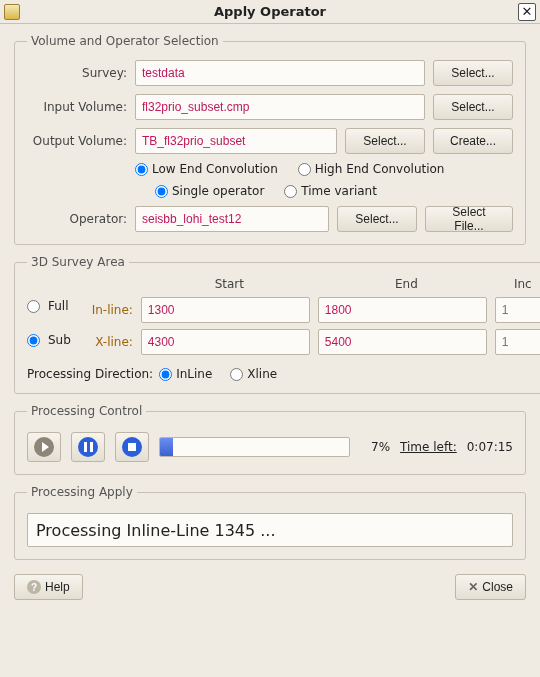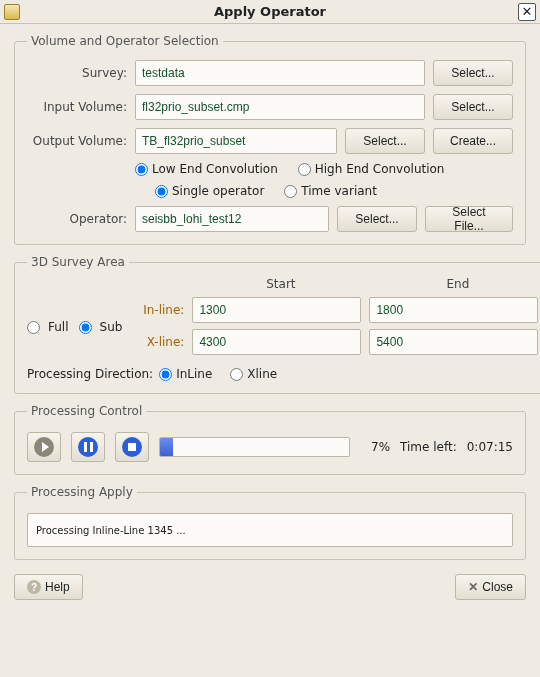--- a/index.html
+++ b/index.html
@@ -72,21 +72,21 @@
     color:#444;
   }
   .text {
     flex:1;
     height:26px;
     background:#fcfbf8;
     border:1px solid #bdb5a5;
     border-radius:2px;
     padding:0 6px;
     font-size:12px;
-    color:#14532d;
+    color:#be185d;
   }
   .text[readonly] { color:#7a7467; }
   .btn {
     height:26px;
     padding: 12px 12px;
     background: linear-gradient(#f7f4ed,#e4dfd3);
     border:1px solid #bdb5a5;
     border-radius:3px;
     font-size:12px;
     color:#222;
@@ -103,21 +103,21 @@
     gap:6px;
     margin-top:8px;
     margin-left:108px;
   }
   .radio-row.second { margin-left:128px; }
   .radio-row label { margin-right:14px; cursor:pointer; }
   input[type=radio] { margin:0 4px 0 0; vertical-align:middle; }
 
   
   .survey-body { display:flex; gap:14px; }
-  .survey-left { display:flex; flex-direction:row; gap:10px; padding-top:22px; }
+  .survey-left { display:flex; flex-direction:column; gap:20px; padding-top:22px; }
   .survey-left label { display:flex; align-items:center; gap:4px; cursor:pointer;}
   .survey-grid { flex:1; }
   .grid-head { display:flex; margin-left:56px; }
   .grid-head div { flex:1; text-align:center; color:#444; }
   .grid-head .inc { width:56px; flex:none; }
   .grid-row { display:flex; align-items:center; gap:8px; margin-top:6px; }
   .grid-row .glabel { width:48px; text-align:right; color:#a16207; }
   .grid-row .text { flex:1; }
   .grid-row .inc { width:56px; flex:none; }
   .procdir { display:flex; align-items:center; gap:6px; margin-top:12px; }
@@ -157,32 +157,32 @@
     background:#fcfbf8;
     border:1px solid #bdb5a5;
     border-radius:2px;
     overflow:hidden;
   }
   .progress-fill {
     height:100%;
     background: linear-gradient(#6a8ef0,#3a62d0);
   }
   .pct { width:30px; text-align:right; }
-  .timeleft-label { white-space:nowrap; }
+  .timeleft-label { white-space:nowrap;text-decoration:underline; }
   .timeleft-val { white-space:nowrap; }
 
   .status-box {
     margin-top:6px;
     height:28px;
     background:#fcfbf8;
     border:1px solid #bdb5a5;
     border-radius:2px;
     padding:16px 8px;
     display:flex; align-items:center;
-    font-size:10px;
+    font-size:16px;
   }
 
   .footer {
     display:flex;
     margin-top:14px;
   }
   .footer .spacer { flex:1; }
   .help-icon {
     width:14px; height:14px; border-radius:50%;
     background:#bdb5a5; color:#fff;

